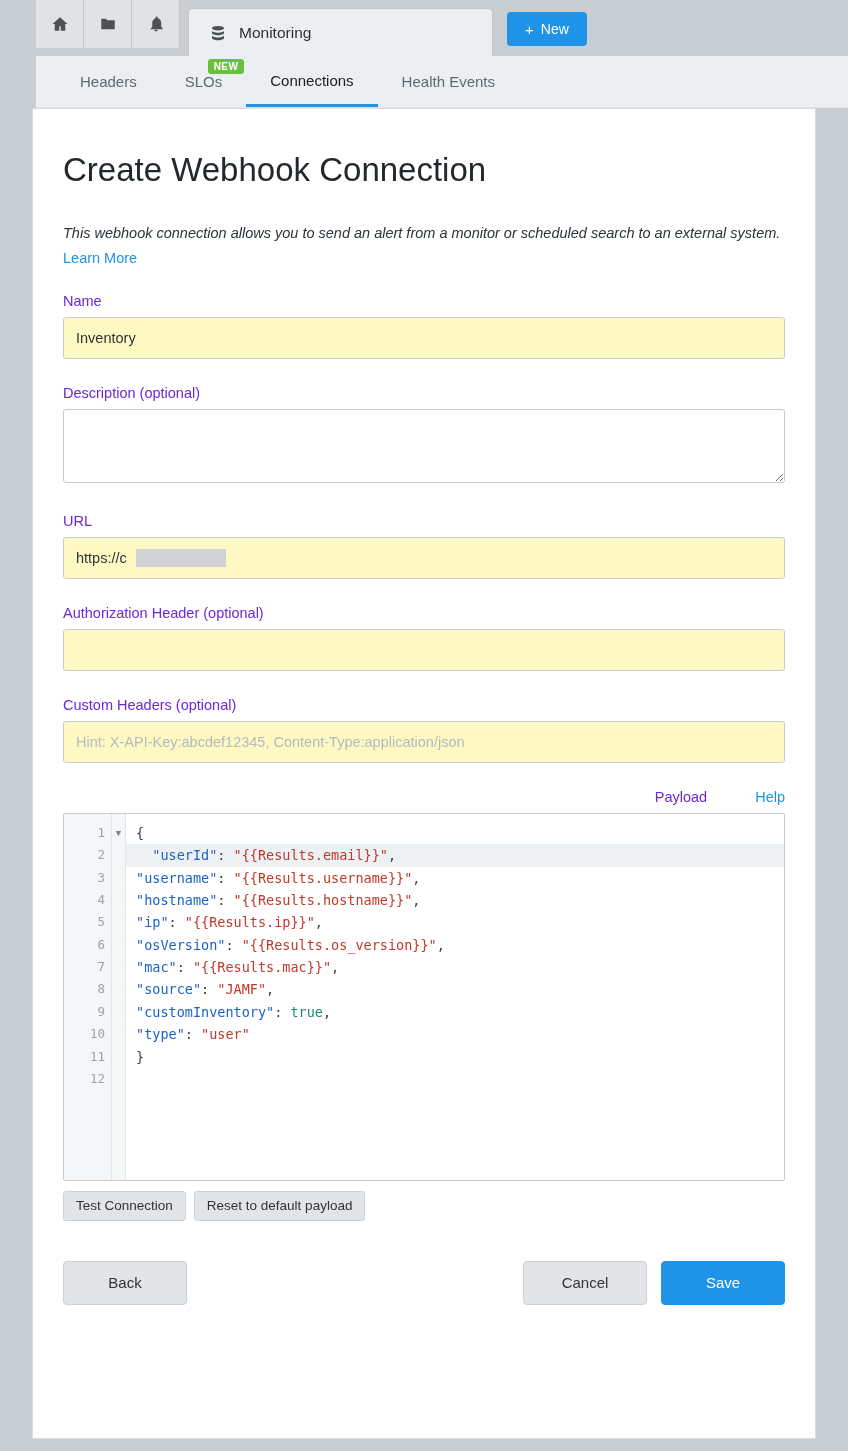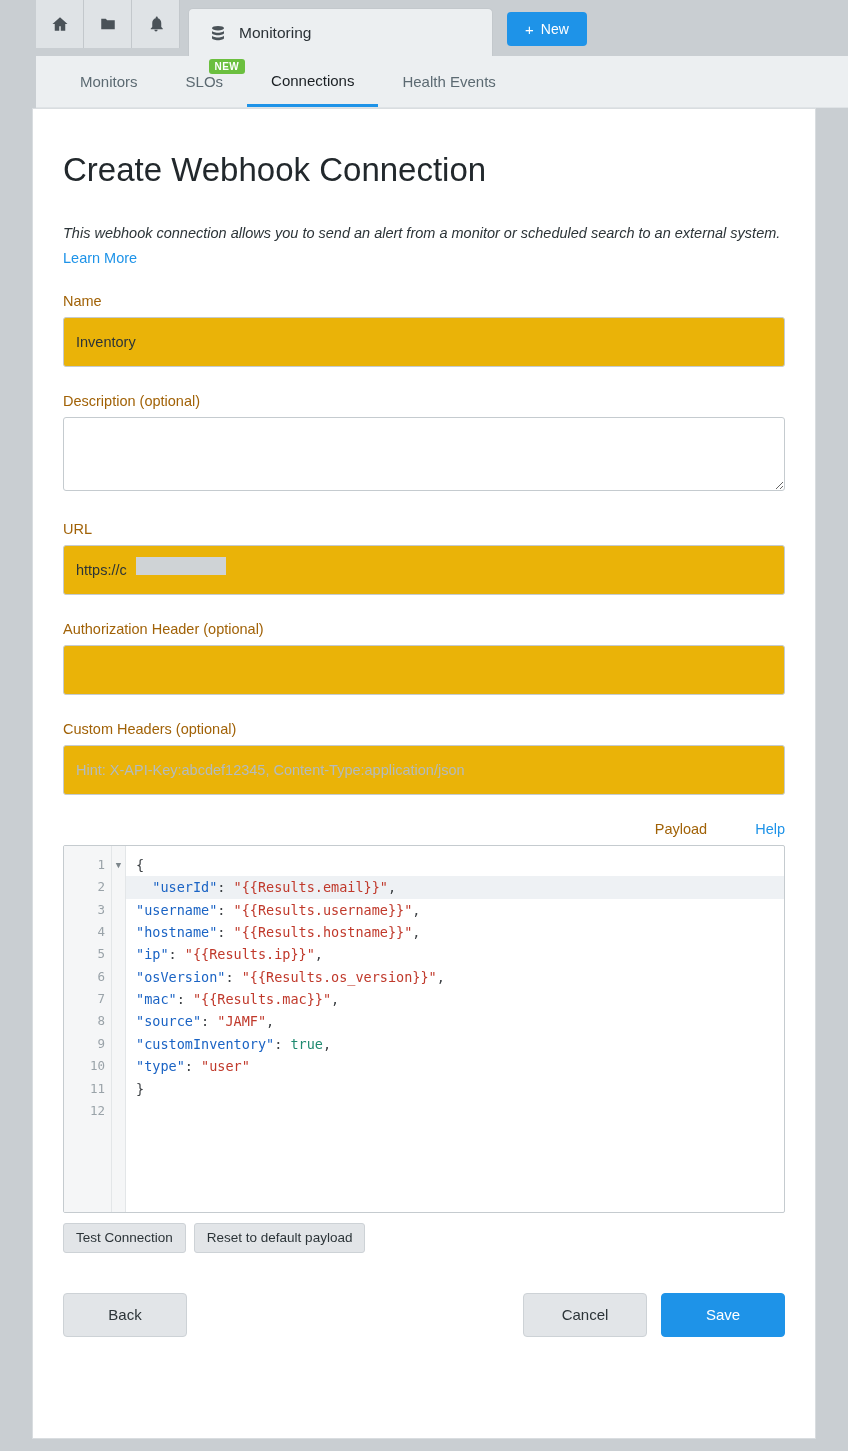--- a/index.html
+++ b/index.html
@@ -128,32 +128,32 @@
     color: #2c3438;
     line-height: 1.5;
     max-width: 740px;
     margin-bottom: 4px;
     font-style: italic;
   }
   .link { color: #1e93e8; font-size: 14.5px; text-decoration: none; cursor: pointer; }
 
   .field-label {
     font-size: 14.5px;
-    color: #a16207;
+    color: #6d28d9;
     margin: 26px 0 8px 0;
   }
   .text-input {
     width: 100%;
-    height: 50px;
+    height: 42px;
     border: 1px solid #c5cbcf;
     border-radius: 3px;
     font-size: 14.5px;
     color: #2c3438;
     padding: 0 12px;
-    background: #eab308;
+    background: #fef9c3;
     font-family: "Liberation Sans", sans-serif;
     outline: none;
   }
   .text-input::placeholder { color: #b3bbc0; }
   textarea.text-area {
     width: 100%;
     height: 74px;
     border: 1px solid #c5cbcf;
     border-radius: 3px;
     font-size: 14.5px;
@@ -310,21 +310,21 @@
     </div>
 
     <button class="new-btn">
       <span class="plus">+</span>
       <span>New</span>
     </button>
   </div>
 
   <div class="subnav">
     <div class="subnav-item">
-      <span>Monitors</span>
+      <span>Headers</span>
     </div>
     <div class="subnav-item">
       <span>SLOs</span>
       <span class="badge-new">NEW</span>
     </div>
     <div class="subnav-item active">
       <span>Connections</span>
     </div>
     <div class="subnav-item">
       <span>Health Events</span>

